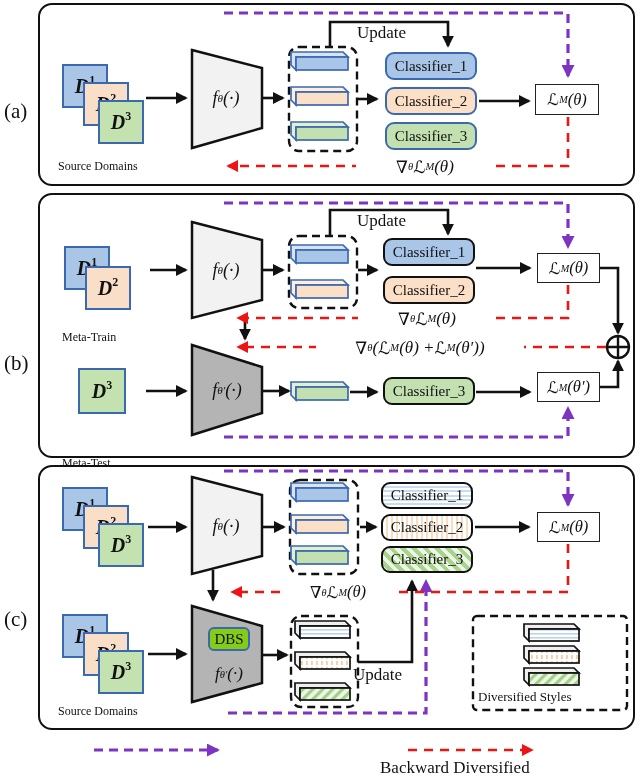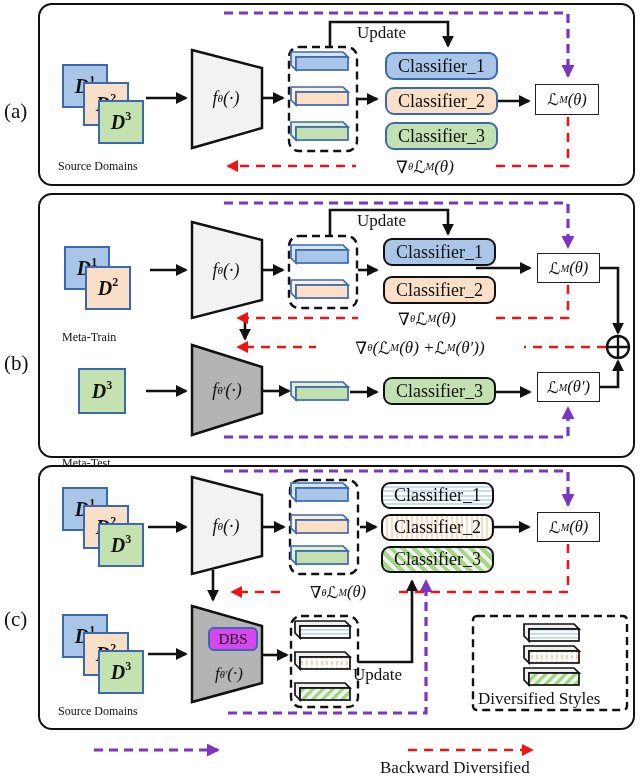--- a/index.html
+++ b/index.html
@@ -5,38 +5,38 @@
   html,body{margin:0;padding:0;background:#fff}
   .stage{position:relative;width:640px;height:783px;background:#fff;
          font-family:"Liberation Serif",serif;color:#111;overflow:hidden}
   svg{position:absolute;left:0;top:0}
   .panel{position:absolute;border:2.6px solid #111;border-radius:14px;background:transparent;box-sizing:border-box}
   .plabel{position:absolute;font-size:21px;color:#111}
   .sq{position:absolute;width:46px;height:44px;border:2px solid #3b69b0;box-sizing:border-box;
       display:flex;align-items:center;justify-content:center;font-size:20px;font-weight:bold;font-style:italic}
   .sq sup{font-size:12px;margin-top:-12px;font-style:normal;font-weight:bold}
   .sq-blue{background:#aac6e7}.sq-peach{background:#fadfc8}.sq-green{background:#c3e2af}
-  .clf{position:absolute;width:113px;height:28px;border:2.2px solid #3b69b0;border-radius:9px;box-sizing:border-box;
-       display:flex;align-items:center;justify-content:center;font-size:18px;background:#fff}
+  .clf{position:absolute;width:92px;height:28px;border:2.2px solid #3b69b0;border-radius:9px;box-sizing:border-box;
+       display:flex;align-items:center;justify-content:center;font-size:15px;background:#fff}
   .bborder{border-color:#111}
   .c-blue{background:#a9c6e8}.c-peach{background:#fbdfc6}.c-green{background:#c3e1b0}
   .tex1{background:repeating-linear-gradient(180deg,#fff 0 2.2px,#c9ddf1 2.2px 4.2px)}
   .tex2{background:repeating-linear-gradient(90deg,#fff 0 3px,#f9ddc0 3px 5px)}
   .tex3{background:repeating-linear-gradient(45deg,#edf6e5 0 4px,#a8d58e 4px 8px)}
   .lm{position:absolute;background:#fff;border:1.9px solid #222;box-sizing:border-box;
       display:flex;align-items:center;justify-content:center;font-size:16.5px;font-style:italic}
   .mathtxt{position:absolute;display:flex;align-items:center;justify-content:center;
            font-style:italic;font-size:18px;white-space:nowrap}
   .gradlbl{background:#fff;font-size:17px}
   .scr{font-style:normal;font-family:"DejaVu Serif","DejaVu Sans",serif}
   .op{font-style:normal;font-family:"DejaVu Serif","DejaVu Sans",serif}
   sub{font-size:0.62em}
   .lbl{position:absolute;font-size:12px;white-space:nowrap}
   .lbl-c{text-align:left}
-  .dbs{position:absolute;width:50px;height:24px;background:#d946ef;border:2px solid #3b69b0;border-radius:6px;
+  .dbs{position:absolute;width:42px;height:24px;background:#84cc16;border:2px solid #3b69b0;border-radius:6px;
        box-sizing:border-box;display:flex;align-items:center;justify-content:center;font-size:15px}
 </style>
 </head>
 <body>
 
 <div class="stage">
 
   <div class="panel" style="left:38px;top:3px;width:597px;height:183px"></div>
   <div class="panel" style="left:38px;top:193px;width:597px;height:265px"></div>
   <div class="panel" style="left:38px;top:465px;width:597px;height:265px"></div>
@@ -350,17 +350,17 @@
       <span>(θ)</span>
     </div>
   <div class="mathtxt gradlbl" style="left:282px;top:580px;width:112px;height:24px;font-size:16.5px">
       <span class="op">∇</span>
       <sub>θ</sub>
       <span class="scr">ℒ</span>
       <sub>M</sub>
       <span>(θ)</span>
     </div>
   <div class="lbl lbl-c" style="left:353px;top:665px;width:68px;font-size:17px">Update</div>
-  <div class="lbl lbl-c" style="left:478px;top:689px;width:144px;font-size:17px">Diversified Styles</div>
+  <div class="lbl lbl-c" style="left:478px;top:689px;width:144px;font-size:13px">Diversified Styles</div>
 
   <div class="lbl lbl-c" style="left:380px;top:758px;width:192px;font-size:17px">Backward Diversified</div>
 
 </div>
 
 </body></html>

